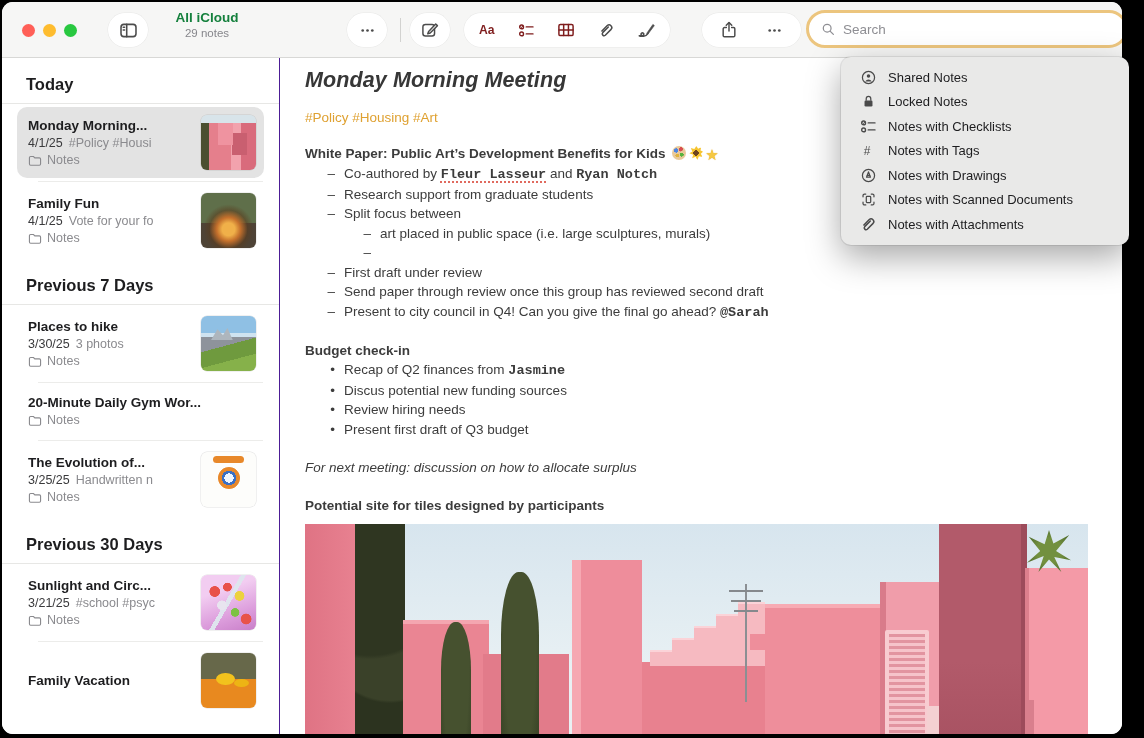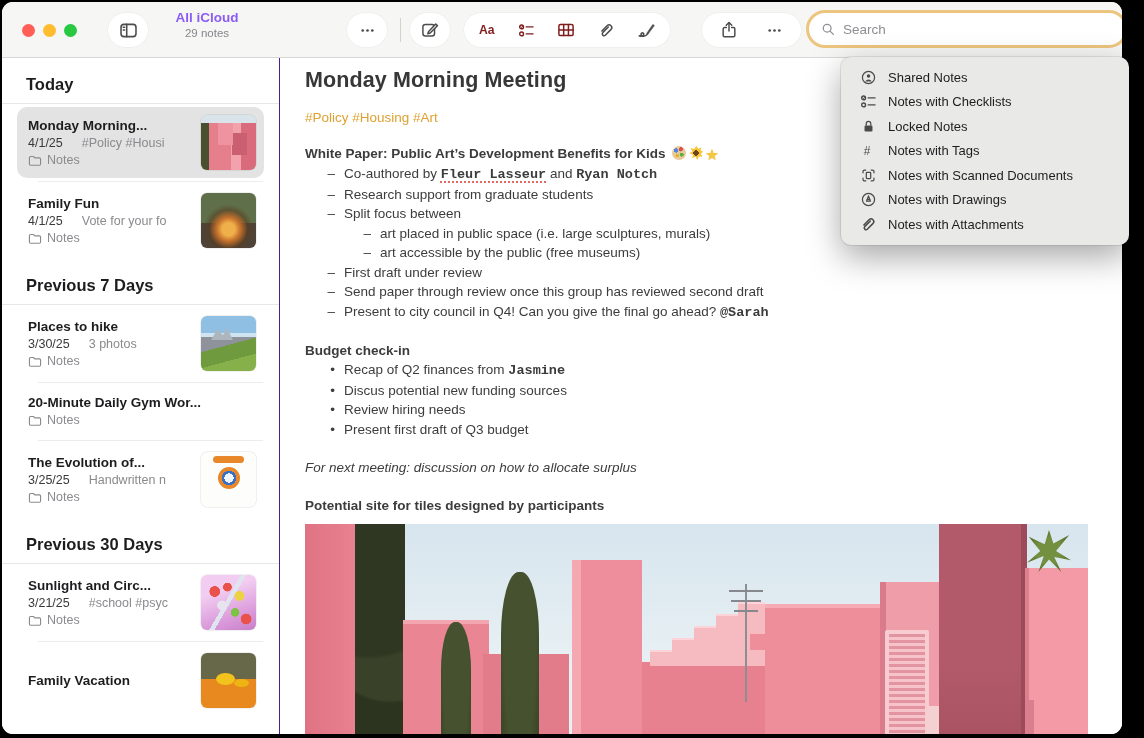--- a/index.html
+++ b/index.html
@@ -12,21 +12,21 @@
   .toolbar{position:absolute;left:0;top:0;right:0;height:55px;background:#f6f6f5;
            border-bottom:1px solid #d8d8d6;display:flex;align-items:center;}
   .traffic{position:absolute;left:20px;top:22px;display:flex;gap:8px;}
   .traffic span{width:13px;height:13px;border-radius:50%;display:block;}
   .tl-red{background:#ff5f57}.tl-yellow{background:#febc2e}.tl-green{background:#28c840}
   .tb-btn{display:flex;align-items:center;justify-content:center;background:#fff;border-radius:17px;
           height:34px;color:#4c4c4c;box-shadow:0 0 0 .5px rgba(0,0,0,.06);}
   .tb-circle{width:40px;}
   .sidebar-toggle{position:absolute;left:106px;top:11px;}
   .title-block{position:absolute;left:150px;top:8px;width:110px;text-align:center;}
-  .tb-title{font-size:13.5px;font-weight:700;color:#8b5cf6;line-height:16px;}
+  .tb-title{font-size:13.5px;font-weight:700;color:#15803d;line-height:16px;}
   .tb-subtitle{font-size:11.5px;color:#86868b;line-height:14px;}
   .folder-more{position:absolute;left:345px;top:11px;}
   .tb-divider{position:absolute;left:398px;top:16px;width:1px;height:24px;background:#d2d2d0;}
   .compose{position:absolute;left:408px;top:11px;}
   .pill-format{position:absolute;left:462px;top:11px;padding:0 14px;gap:22px;}
   .pill-share{position:absolute;left:700px;top:11px;padding:0 18px;gap:28px;}
   .tb-icon{display:flex;align-items:center;justify-content:center;}
   .tb-icon.disabled{color:#7f1d1d;}
   .search-field{position:absolute;left:804px;top:8px;width:292px;height:32px;background:#fff;
                 border:3px solid #ecc57e;border-radius:20px;display:flex;align-items:center;
@@ -47,21 +47,21 @@
            border-right:4px solid #4c1d95;overflow:hidden;}
   .sec-header{font-size:16.5px;font-weight:700;color:#1d1d1f;padding:17px 0 9px 24px;}
   .sec-divider{height:1px;background:#e7e7e5;}
   .row-divider{height:1px;background:#ececea;margin-left:36px;margin-right:16px;}
   .note-row{display:flex;align-items:center;margin:3px 15px;padding:8px 8px 8px 11px;border-radius:10px;gap:8px;}
   .note-row.selected{background:#e3e3e3;}
   .note-info{flex:1;min-width:0;}
   .note-title{font-size:13.5px;font-weight:700;color:#1d1d1f;line-height:18px;
               white-space:nowrap;overflow:hidden;}
   .note-meta{font-size:12.5px;line-height:17px;white-space:nowrap;overflow:hidden;color:#8a8a8e;}
-  .note-meta .nm-date{color:#3a3a3c;margin-right:19px;}
+  .note-meta .nm-date{color:#3a3a3c;margin-right:6px;}
   .note-folder{font-size:12.5px;line-height:17px;color:#8a8a8e;display:flex;align-items:center;gap:5px;}
   .thumb{width:55px;height:55px;border-radius:6px;flex:0 0 auto;position:relative;overflow:hidden;
          box-shadow:0 0 0 .5px rgba(0,0,0,.12);}
 
   
   .pink-building-thumb{background:
      linear-gradient(180deg,#d8e4ea 0 14%,transparent 14%),
      linear-gradient(90deg,#4a4f30 0 14%,#e57f8c 14% 55%,#f2a2ad 55% 72%,#d96b7c 72%);}
   .pink-building-thumb:after{content:"";position:absolute;left:30%;top:14%;width:28%;height:40%;
      background:#ef93a0;box-shadow:14px 10px 0 #c95f70;}
@@ -87,21 +87,21 @@
      radial-gradient(circle at 62% 68%,#7cc243 0 8%,transparent 9%),
      radial-gradient(circle at 82% 80%,#e8524a 0 8%,transparent 9%),
      linear-gradient(120deg,transparent 46%,#dfe4ee 46% 52%,transparent 52%);}
   .lemons-thumb{background:linear-gradient(180deg,#67684a 0 48%,#e8891f 48%);}
   .lemons-thumb:after{content:"";position:absolute;left:28%;top:36%;width:34%;height:22%;border-radius:50%;
      background:#f2c21d;box-shadow:16px 4px 0 -2px #edb414;}
 
   
   .main{position:absolute;left:278px;top:56px;right:0;bottom:0;background:#fff;overflow:hidden;}
   .note-inner{padding:10px 0 0 25px;width:783px;}
-  .note-page-title{font-size:21.5px;font-weight:700;color:#373737;letter-spacing:.1px;}
+  .note-page-title{font-size:21.5px;font-weight:700;color:#373737;letter-spacing:.1px;font-style:italic;}
   .note-tags{font-size:13.5px;color:#dfa131;margin-top:17px;font-weight:500;}
   .n-heading{font-size:13.5px;font-weight:700;color:#3c3c3c;margin-top:19px;line-height:19px;}
   .n-line{font-size:13.5px;color:#3c3c3c;line-height:19.5px;display:flex;}
   .n-line .marker{flex:0 0 auto;text-align:right;}
   .lvl1 .marker{width:30px;padding-right:9px;}
   .lvl2 .marker{width:66px;padding-right:9px;}
   .n-italic{font-size:13.5px;color:#3c3c3c;font-style:italic;margin-top:19px;line-height:19px;}
   .seg-b{font-weight:700;font-family:Liberation Mono, monospace;}
   .seg-spell{text-decoration:underline dotted #e06a5f;text-decoration-thickness:2px;text-underline-offset:3px;}
   .emo{display:inline-block;width:14px;height:14px;border-radius:50%;vertical-align:-2px;margin-left:3px;}
@@ -389,21 +389,20 @@
             <div class="n-line lvl1">
               <span class="marker">–</span>
               <span><span>Split focus between</span></span>
             </div>
             <div class="n-line lvl2">
               <span class="marker">–</span>
               <span><span>art placed in public space (i.e. large sculptures, murals)</span></span>
             </div>
             <div class="n-line lvl2">
               <span class="marker">–</span>
-              <span><span>art accessible by the public (free museums)</span></span>
             </div>
             <div class="n-line lvl1">
               <span class="marker">–</span>
               <span><span>First draft under review</span></span>
             </div>
             <div class="n-line lvl1">
               <span class="marker">–</span>
               <span><span>Send paper through review once this group has reviewed second draft</span></span>
             </div>
             <div class="n-line lvl1">
@@ -470,71 +469,71 @@
             <svg class="icon-svg" width="15" height="15" viewBox="0 0 17 17" fill="none" stroke="currentColor" stroke-width="1.4" stroke-linecap="round" stroke-linejoin="round">
               <circle cx="8.5" cy="8.5" r="6.9"></circle>
               <circle cx="8.5" cy="6.7" r="2" fill="currentColor" stroke="none"></circle>
               <path d="M4.8 12.9 a4.3 4.3 0 0 1 7.4 0" fill="currentColor" stroke="none"></path>
             </svg>
           </span>
           <span>Shared Notes</span>
         </div>
         <div class="menu-item">
           <span class="mi-icon">
+            <svg class="icon-svg" width="15" height="15" viewBox="0 0 17 17" fill="none" stroke="currentColor" stroke-width="1.4" stroke-linecap="round" stroke-linejoin="round">
+              <rect x="4" y="7.3" width="9" height="6.8" rx="1.4" fill="currentColor" stroke="none"></rect>
+              <path d="M5.9 7 V5.3 a2.6 2.6 0 0 1 5.2 0 V7"></path>
+            </svg>
+          </span>
+          <span>Locked Notes</span>
+        </div>
+        <div class="menu-item">
+          <span class="mi-icon">
             <svg class="icon-svg" width="17" height="17" viewBox="0 0 17 17" fill="none" stroke="currentColor" stroke-width="1.4" stroke-linecap="round" stroke-linejoin="round">
               <circle cx="3.6" cy="4.9" r="1.9"></circle>
               <circle cx="3.6" cy="11.9" r="1.9"></circle>
               <line x1="8.2" y1="4.9" x2="15" y2="4.9"></line>
               <line x1="8.2" y1="11.9" x2="15" y2="11.9"></line>
               <path d="M2.9 4.9 l.6.6 1-1.2" stroke-width="1"></path>
             </svg>
           </span>
           <span>Notes with Checklists</span>
         </div>
         <div class="menu-item">
           <span class="mi-icon">
             <svg class="icon-svg" width="15" height="15" viewBox="0 0 17 17" fill="none" stroke="currentColor" stroke-width="1.4" stroke-linecap="round" stroke-linejoin="round">
-              <rect x="4" y="7.3" width="9" height="6.8" rx="1.4" fill="currentColor" stroke="none"></rect>
-              <path d="M5.9 7 V5.3 a2.6 2.6 0 0 1 5.2 0 V7"></path>
-            </svg>
-          </span>
-          <span>Locked Notes</span>
+              <text x="3.2" y="13.2" font-size="13.5" font-weight="500" fill="currentColor" stroke="none" font-family="Liberation Sans,sans-serif">#</text>
+            </svg>
+          </span>
+          <span>Notes with Tags</span>
         </div>
         <div class="menu-item">
           <span class="mi-icon">
             <svg class="icon-svg" width="15" height="15" viewBox="0 0 17 17" fill="none" stroke="currentColor" stroke-width="1.4" stroke-linecap="round" stroke-linejoin="round">
-              <text x="3.2" y="13.2" font-size="13.5" font-weight="500" fill="currentColor" stroke="none" font-family="Liberation Sans,sans-serif">#</text>
-            </svg>
-          </span>
-          <span>Notes with Tags</span>
+              <circle cx="8.5" cy="8.5" r="6.9"></circle>
+              <path d="M8.5 4.4 L10.7 10.4 H6.3 Z"></path>
+              <line x1="7.1" y1="8.3" x2="9.9" y2="8.3"></line>
+            </svg>
+          </span>
+          <span>Notes with Drawings</span>
         </div>
         <div class="menu-item">
           <span class="mi-icon">
             <svg class="icon-svg" width="15" height="15" viewBox="0 0 17 17" fill="none" stroke="currentColor" stroke-width="1.4" stroke-linecap="round" stroke-linejoin="round">
               <path d="M5.4 2.3 H4 a1.7 1.7 0 0 0 -1.7 1.7 v1.4"></path>
               <path d="M11.6 2.3 H13 a1.7 1.7 0 0 1 1.7 1.7 v1.4"></path>
               <path d="M5.4 14.7 H4 a1.7 1.7 0 0 1 -1.7-1.7 v-1.4"></path>
               <path d="M11.6 14.7 H13 a1.7 1.7 0 0 0 1.7-1.7 v-1.4"></path>
               <rect x="6" y="5" width="5" height="7" rx=".9"></rect>
             </svg>
           </span>
           <span>Notes with Scanned Documents</span>
         </div>
         <div class="menu-item">
           <span class="mi-icon">
-            <svg class="icon-svg" width="15" height="15" viewBox="0 0 17 17" fill="none" stroke="currentColor" stroke-width="1.4" stroke-linecap="round" stroke-linejoin="round">
-              <circle cx="8.5" cy="8.5" r="6.9"></circle>
-              <path d="M8.5 4.4 L10.7 10.4 H6.3 Z"></path>
-              <line x1="7.1" y1="8.3" x2="9.9" y2="8.3"></line>
-            </svg>
-          </span>
-          <span>Notes with Drawings</span>
-        </div>
-        <div class="menu-item">
-          <span class="mi-icon">
             <svg class="icon-svg" width="18" height="18" viewBox="0 0 17 17" fill="none" stroke="currentColor" stroke-width="1.4" stroke-linecap="round" stroke-linejoin="round">
               <path d="M4.6 9.4 L9.7 4.3 a2.55 2.55 0 0 1 3.6 3.6 L7.8 13.4 a1.7 1.7 0 0 1 -2.4 -2.4 L10.7 5.7"></path>
             </svg>
           </span>
           <span>Notes with Attachments</span>
         </div>
       </div>
   </div>
 </div>
 

